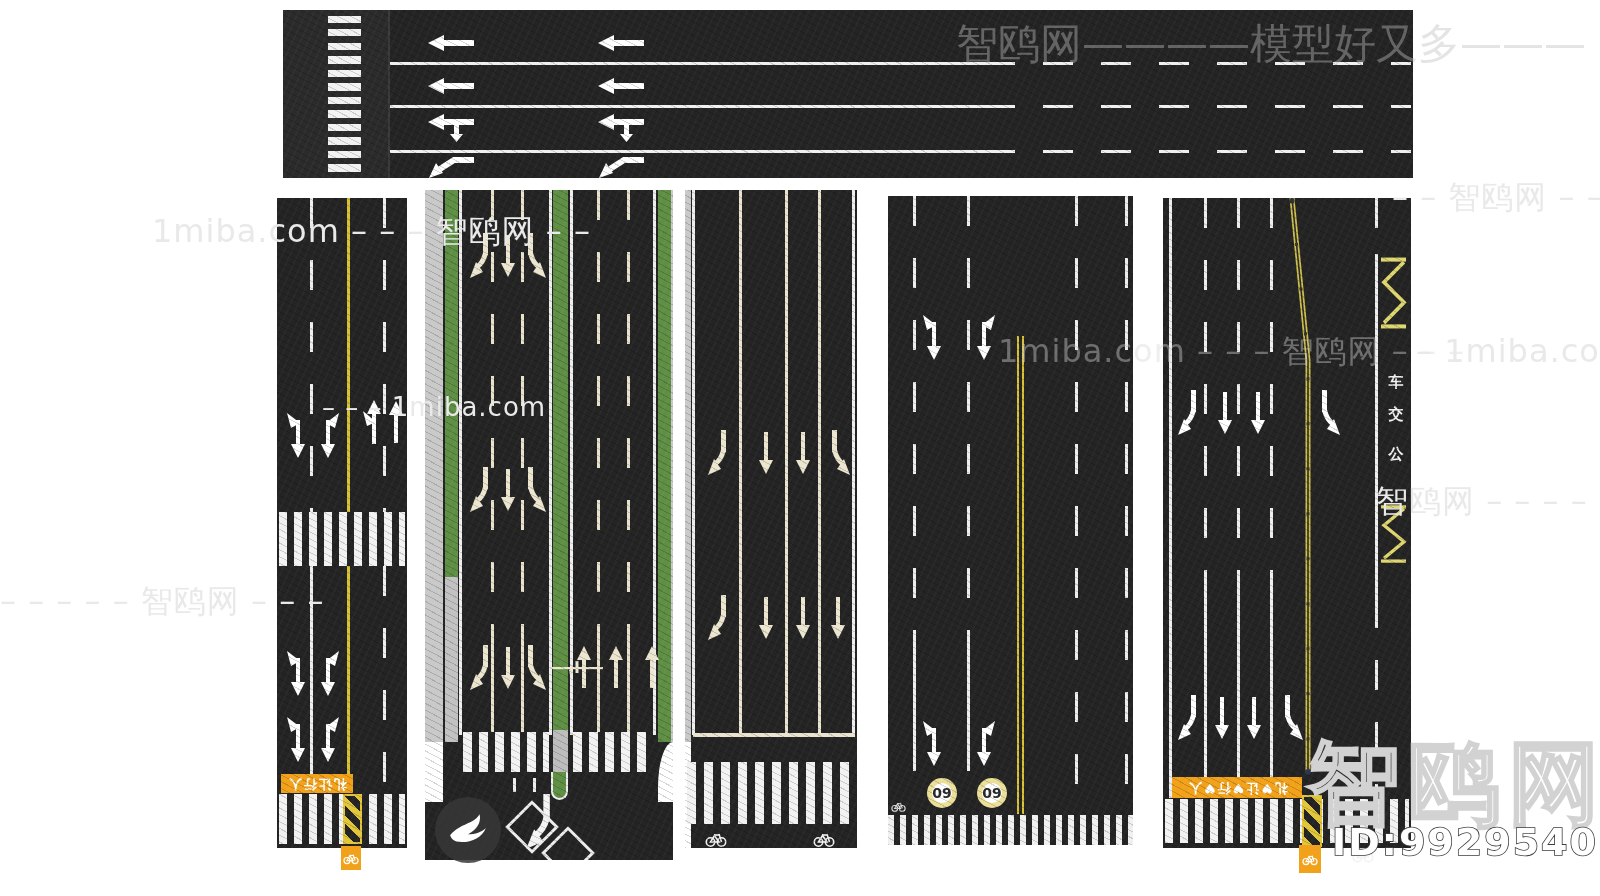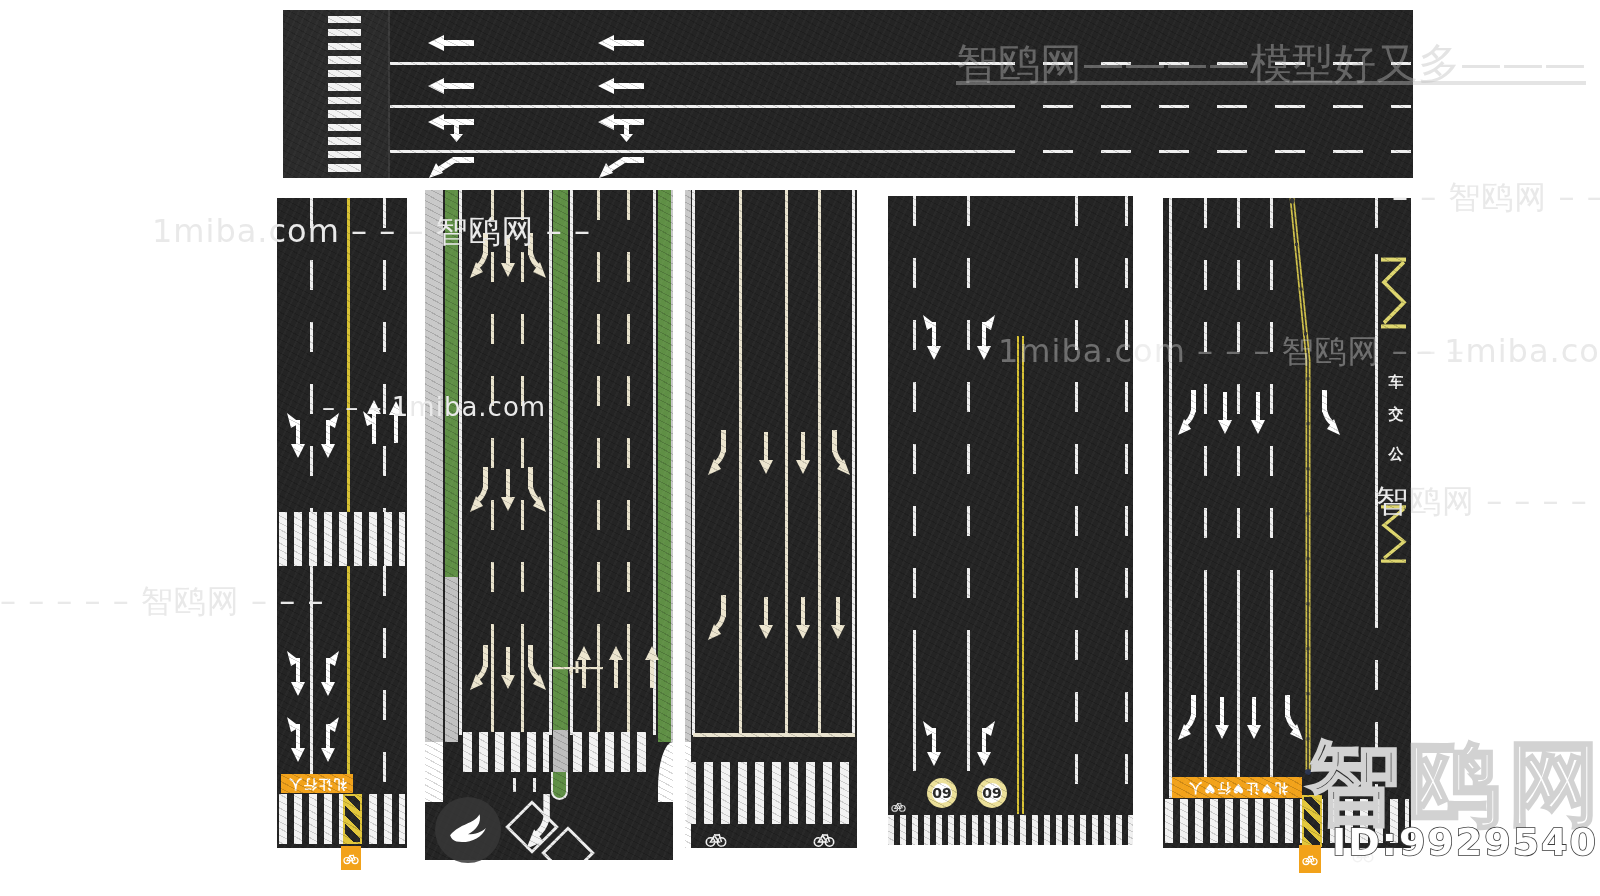--- a/index.html
+++ b/index.html
@@ -418,21 +418,21 @@
       <use href="#bikeO"></use>
     </svg>
 
   <div class="wm" style="left:140px;top:210px;margin-left:12px;">1miba.com – – – 智鸥网 – –</div>
   <div class="wm" style="left:322px;top:392px;font-size:26px;">– – – 1miba.com</div>
   <div class="wm" style="left:0;top:580px;">– – – – – 智鸥网 – – –</div>
   <div class="wm" style="left:1392px;top:176px;">– – 智鸥网 – –</div>
   <div class="wm-dark" style="left:998px;top:330px;">1miba.com – – – 智鸥网 – – –</div>
   <div class="wm" style="left:1416px;top:332px;">– 1miba.com</div>
   <div class="wm" style="left:1376px;top:480px;">智鸥网 – – – – – –</div>
-  <div class="wm-road" style="left:956px;top:36px;text-decoration:underline;">智鸥网————模型好又多———</div>
+  <div class="wm-road" style="left:956px;top:16px;">智鸥网————模型好又多———</div>
 
   <div class="abs" style="left:435px;top:797px;width:66px;height:66px;border-radius:50%;background:rgba(55,55,55,.85);display:flex;align-items:center;justify-content:center;">
     <svg width="40" height="36" viewBox="0 0 38 34" style="color:#fff">
         <use href="#birdG"></use>
       </svg>
   </div>
 
   <div class="wm-big" style="left:1308px;top:722px;">智鸥网</div>
   <div class="wm-id" style="left:1332px;top:820px;">ID:992954022</div>
 

